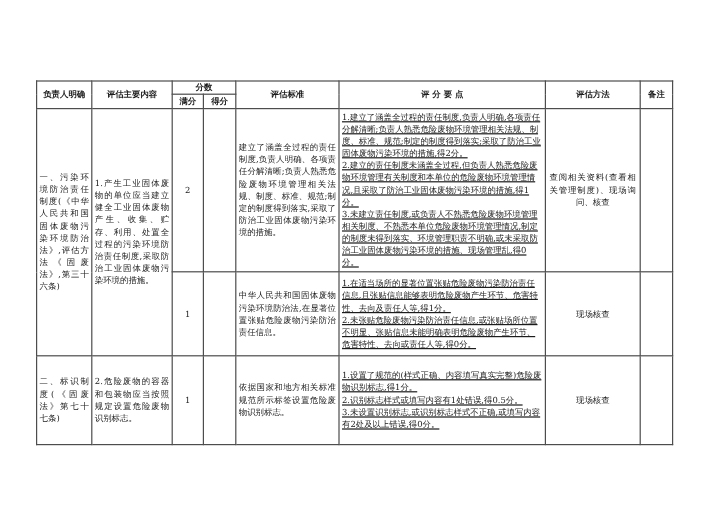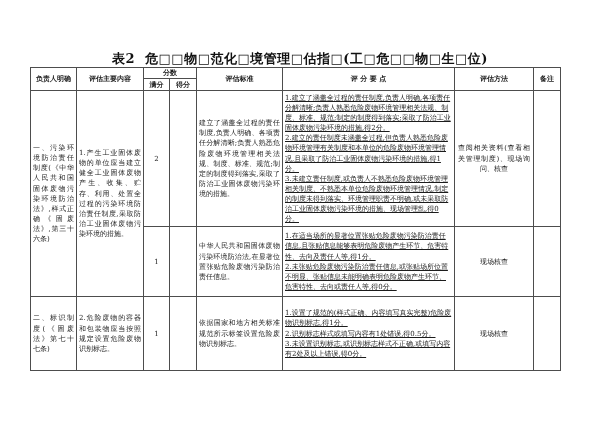--- a/index.html
+++ b/index.html
@@ -80,21 +80,20 @@
     font-size: 9px;
     color: #555;
     letter-spacing: 1px;
   }
 </style>
 </head>
 <body>
 
 <div class="page">
 
-  <div class="doc-title">表2  危□□物□范化□境管理□估指□(工□危□□物□生□位)</div>
 
   <table class="assessment">
     <colgroup>
       <col class="c-item">
         <col class="c-content">
         <col class="c-full">
         <col class="c-got">
       <col class="c-standard">
         <col class="c-points">
         <col class="c-method">
@@ -110,21 +109,21 @@
         <th rowspan="2">评估方法</th>
         <th rowspan="2">备注</th>
       </tr>
       <tr class="h-bottom">
         <th>满分</th>
         <th>得分</th>
       </tr>
     </thead>
     <tbody>
       <tr class="r1a">
-        <td rowspan="2" class="col-item">一、污染环境防治责任制度(《中华人民共和国固体废物污染环境防治法》,样式正确《固废法》,第三十六条)</td>
+        <td rowspan="2" class="col-item">一、污染环境防治责任制度(《中华人民共和国固体废物污染环境防治法》,评估方法《固废法》,第三十六条)</td>
         <td rowspan="2" class="col-content">1.产生工业固体废物的单位应当建立健全工业固体废物产生、收集、贮存、利用、处置全过程的污染环境防治责任制度,采取防治工业固体废物污染环境的措施。</td>
         <td class="col-score">2</td>
         <td class="col-score"></td>
         <td class="col-standard">建立了涵盖全过程的责任制度,负责人明确、各项责任分解清晰;负责人熟悉危险废物环境管理相关法规、制度、标准、规范;制定的制度得到落实,采取了防治工业固体废物污染环境的措施。</td>
         <td class="col-points">1.建立了涵盖全过程的责任制度,负责人明确,各项责任分解清晰;负责人熟悉危险废物环境管理相关法规、制度、标准、规范;制定的制度得到落实;采取了防治工业固体废物污染环境的措施,得2分。
 2.建立的责任制度未涵盖全过程,但负责人熟悉危险废物环境管理有关制度和本单位的危险废物环境管理情况,且采取了防治工业固体废物污染环境的措施,得1分。
 3.未建立责任制度,或负责人不熟悉危险废物环境管理相关制度、不熟悉本单位危险废物环境管理情况,制定的制度未得到落实、环境管理职责不明确,或未采取防治工业固体废物污染环境的措施、现场管理乱,得0分。</td>
         <td class="col-method">查阅相关资料(查看相关管理制度)、现场询问、核查</td>
         <td class="col-remark"></td>
       </tr>

